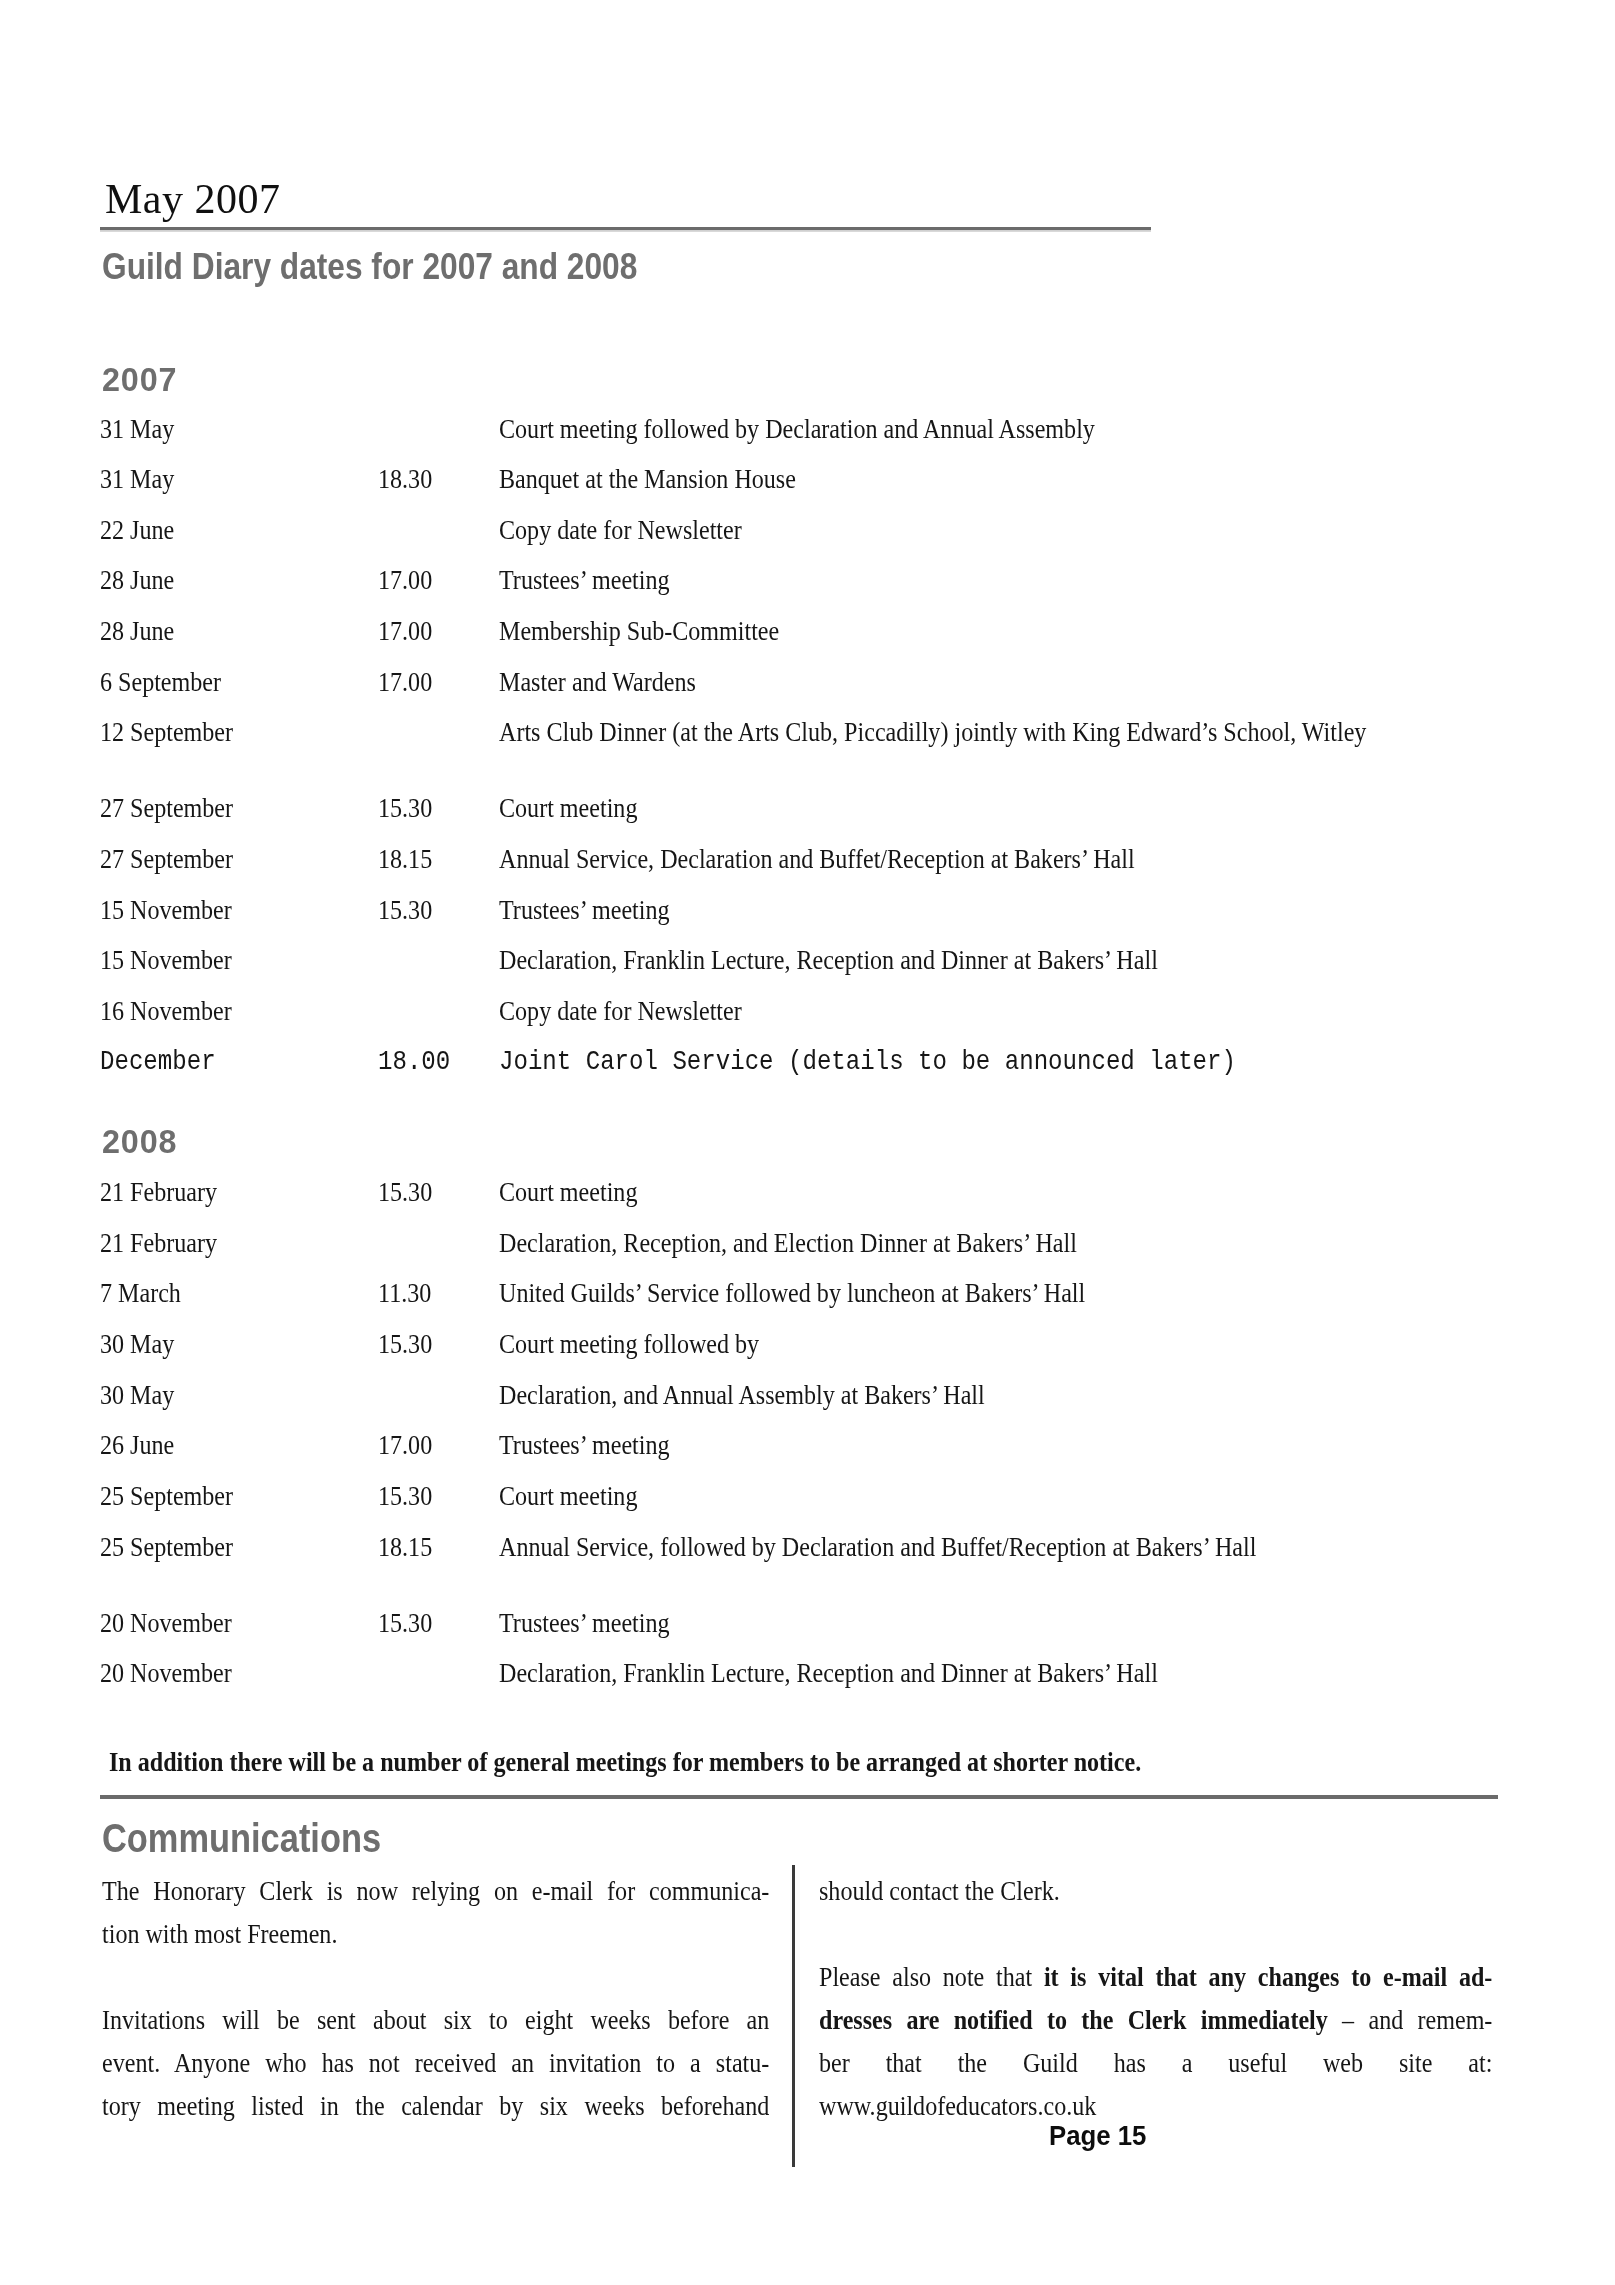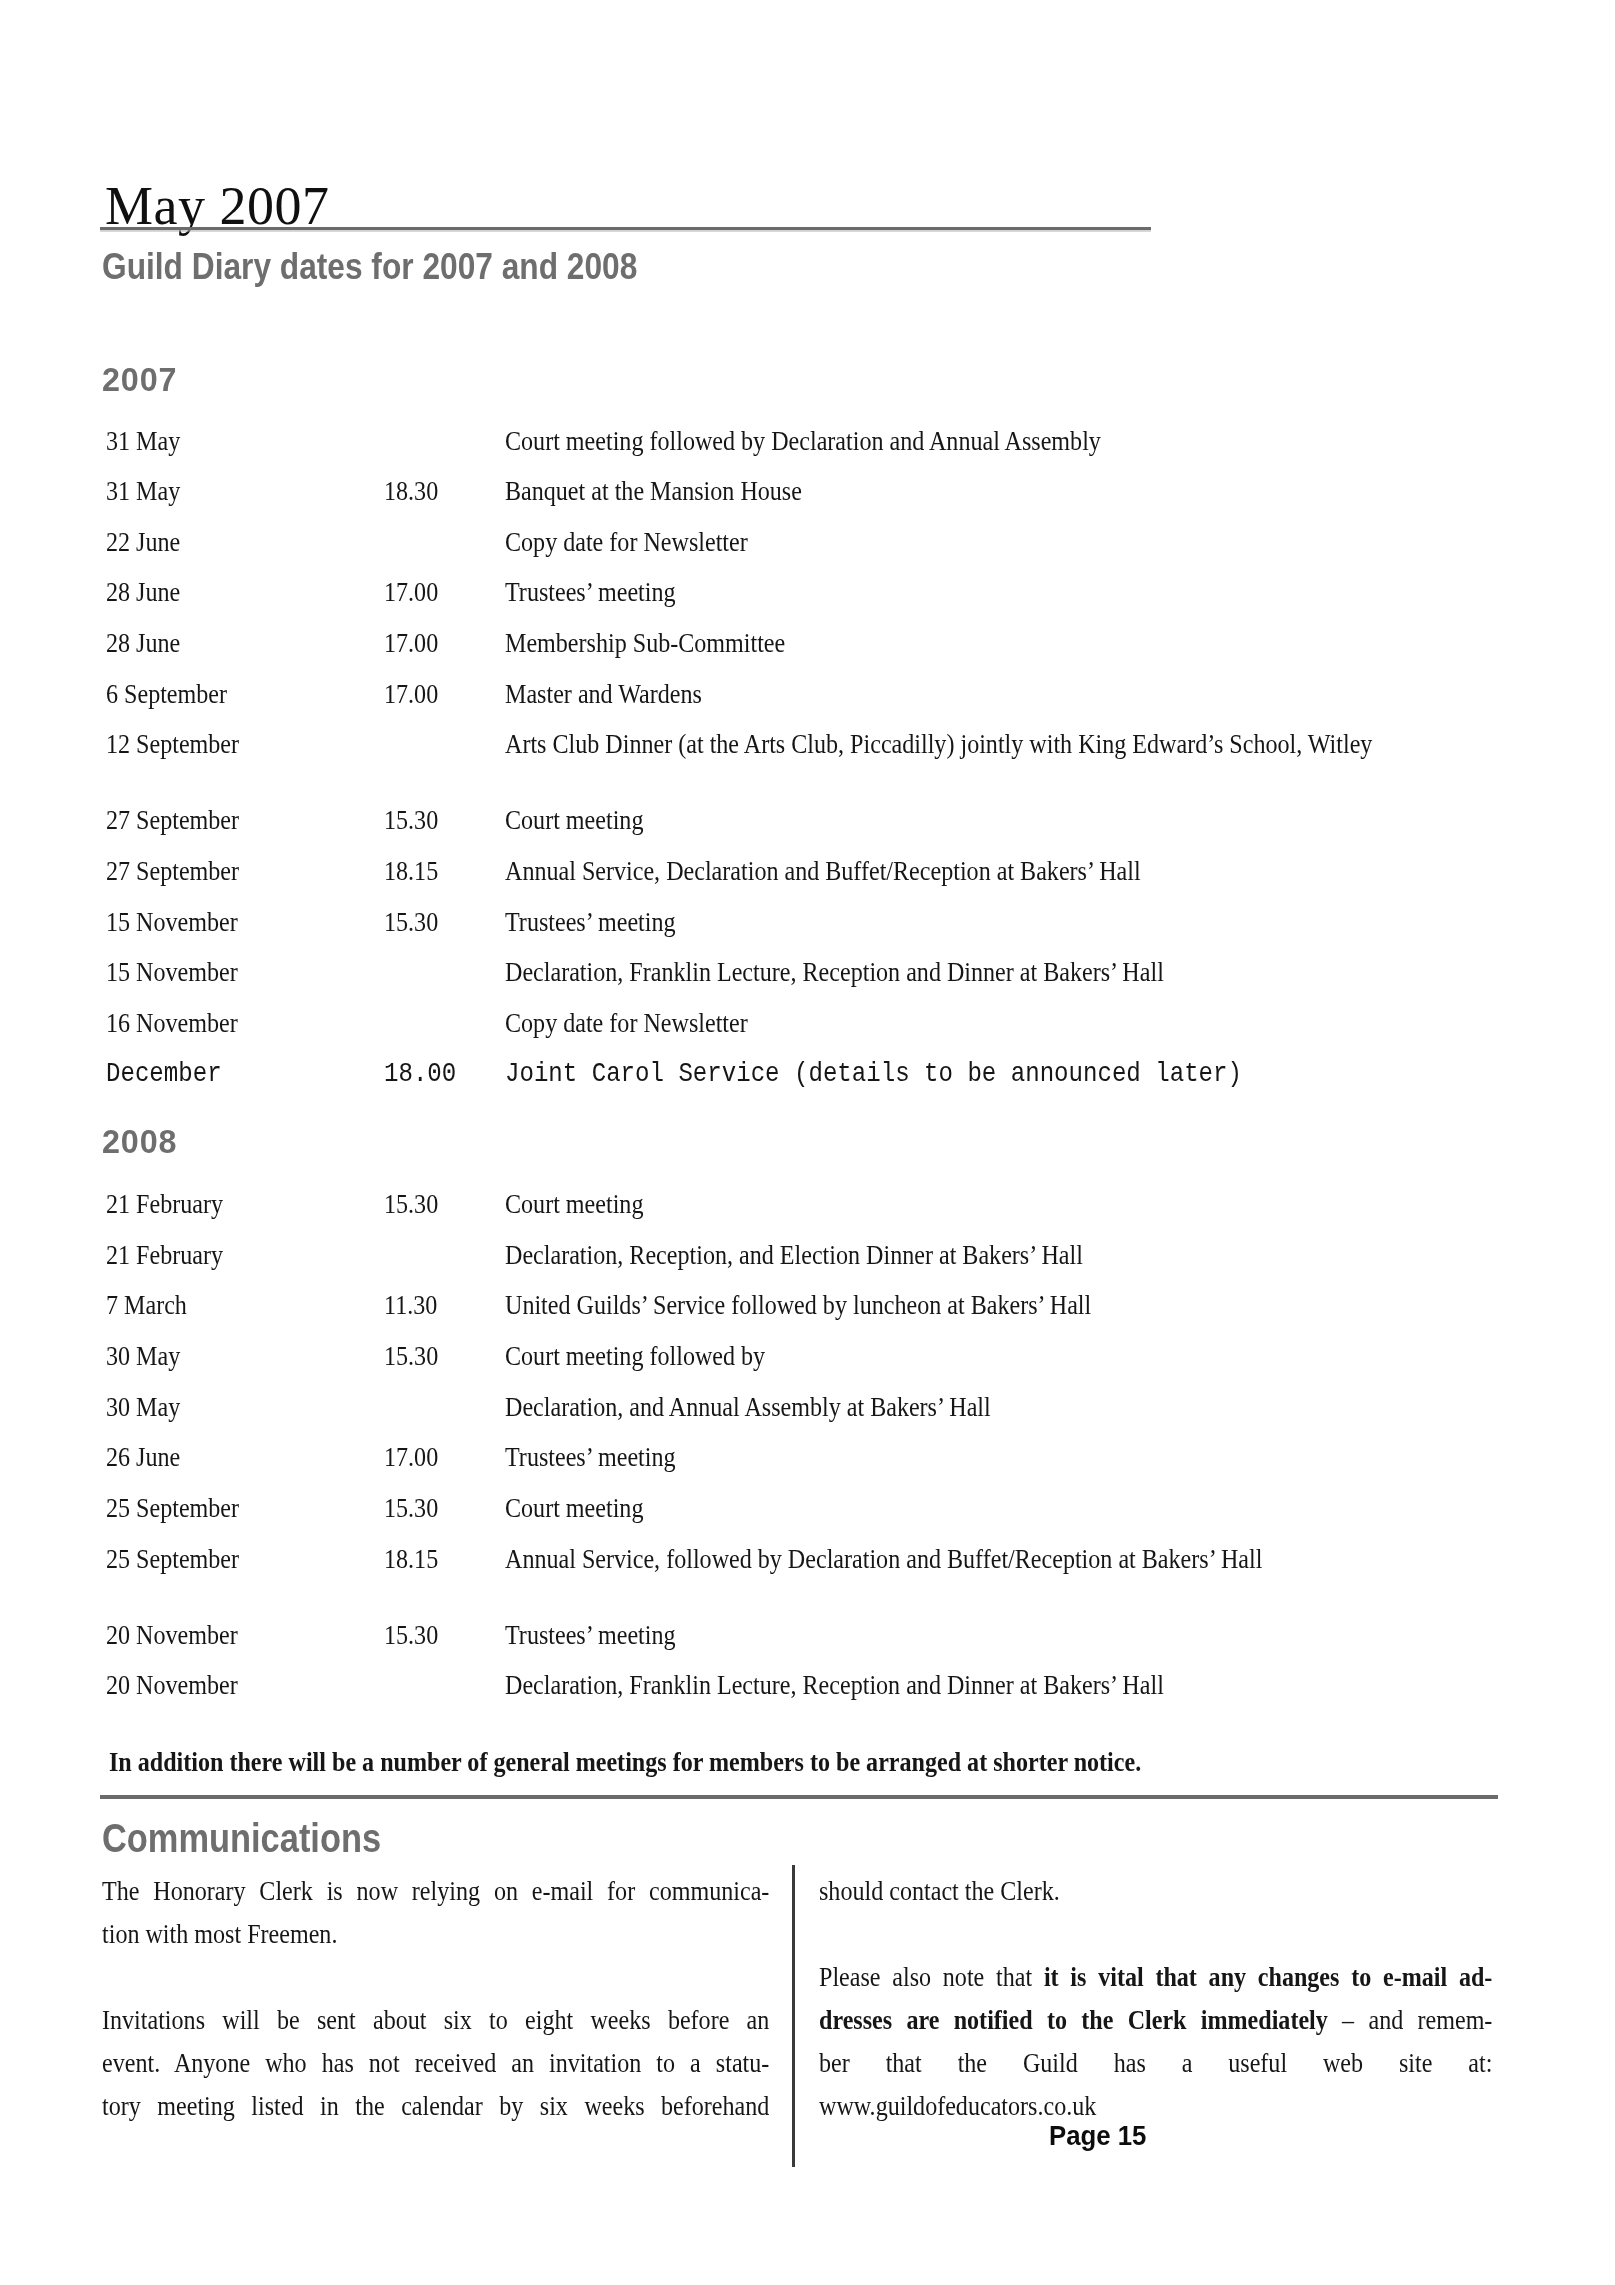--- a/index.html
+++ b/index.html
@@ -10,21 +10,21 @@
     font-family:"Liberation Serif", serif;
     color:var(--text,#161616);
     overflow:hidden;
   }
   .abs{position:absolute;}
 
   
   .page-title{
     left:105px;top:175px;
     font-family:"Liberation Serif", serif;
-    font-size:54px;color:#101010;
+    font-size:42px;color:#101010;
     letter-spacing:0.5px;
     white-space:nowrap;
     text-align:center;
   }
   .rule-top{
     left:100px;top:227px;width:1051px;height:2.7px;
     background:var(--rule,#6b6b6b);
     box-shadow:0 1.8px 0 rgba(170,170,170,.55);
   }
 
@@ -34,21 +34,21 @@
     font-weight:bold;
     color:var(--gray,#6e6e6e);
     transform-origin:left top;
     white-space:nowrap;
   }
   .diary-heading{left:102px;top:246px;font-size:36px;transform:scaleX(0.88);}
   .year-heading{left:102px;font-size:34px;letter-spacing:0.9px;transform:scaleX(0.95);}
   .comm-heading{left:102px;top:1816px;font-size:40px;transform:scaleX(0.86);}
 
   
-  .diary-row{left:106px;height:38px;width:1447px;margin-top:12px;}
+  .diary-row{left:100px;height:38px;width:1447px;}
   .diary-row span{
     position:absolute;top:0;
     font-size:28px;
     white-space:nowrap;
     transform:scaleX(0.86);
     transform-origin:left top;
   }
   .c-date{left:0;}
   .c-time{left:278px;}
   .c-desc{left:399px;}

